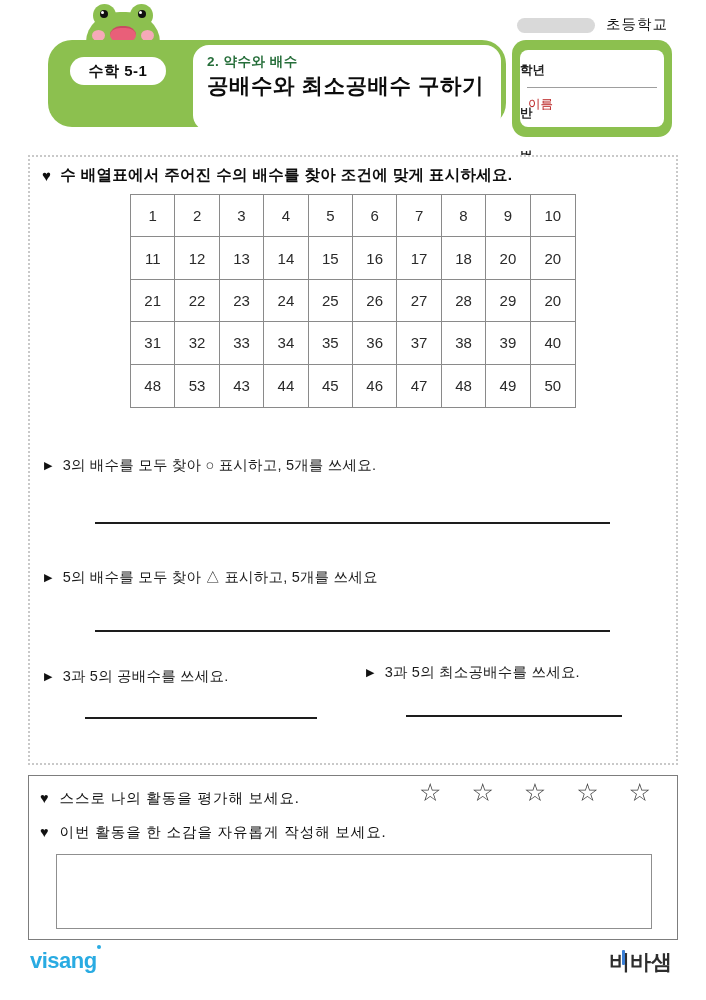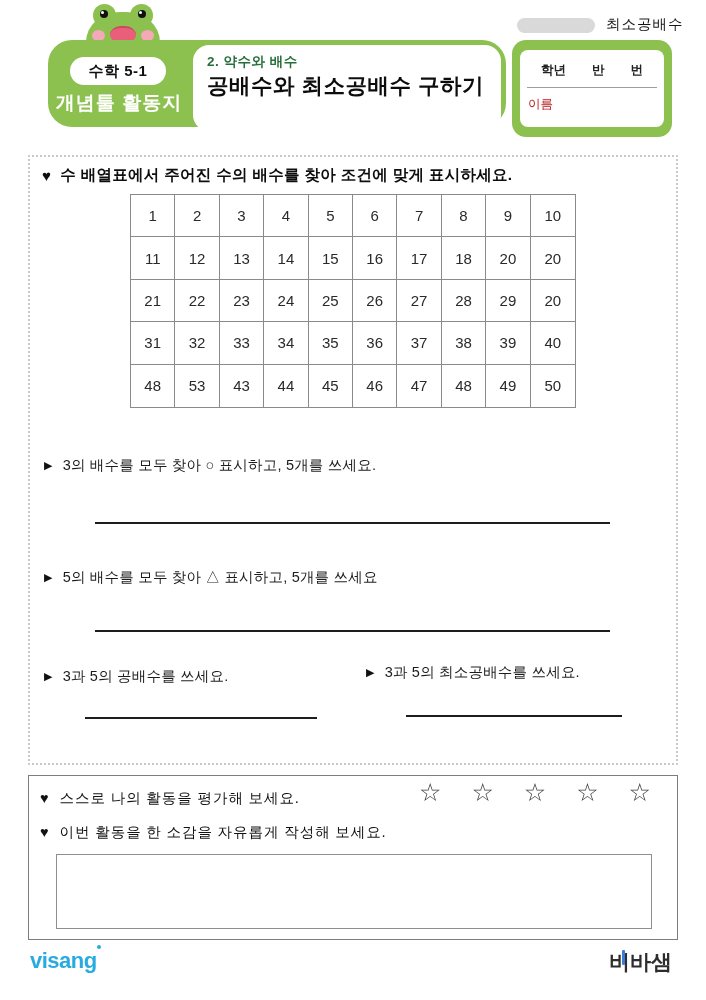--- a/index.html
+++ b/index.html
@@ -81,21 +81,21 @@
     position:absolute; left:512px; top:40px; width:160px; height:97px;
     background:#8cc04f; border-radius:14px;
   }
   .name-box .inner {
     position:absolute; left:8px; top:10px; width:144px; height:77px;
     background:#ffffff; border-radius:8px;
   }
   .fields-row {
     position:absolute; left:0; top:12px; width:100%;
     display:flex; justify-content:center; gap:26px;
-    font-size:12.5px; font-weight:700; color:#222222;
+    font-size:12.5px; font-weight:700; color:#222222;flex-direction:column;
   }
   .fields-underline {
     position:absolute; left:7px; right:7px; top:37px; height:0;
     border-top:1.5px solid #9e9e9e;
   }
   .name-label {
     position:absolute; left:8px; top:46px;
     font-size:12.5px; font-weight:500; color:#b91c1c;
   }
   
@@ -178,36 +178,35 @@
   }
   .vivasam-logo .accent {
     position:absolute; left:13px; top:2px;
     width:3px; height:15px; background:#3a7fd6; border-radius:1px;
   }
 </style>
 </head>
 <body>
 
 <div class="school-pill"></div>
-<div class="school-suffix">최소공배수</div>
+<div class="school-suffix">초등학교</div>
 
 <div class="frog">
   <span class="bump l"></span>
   <span class="bump r"></span>
   <span class="head"></span>
   <span class="eye l"></span>
   <span class="eye r"></span>
   <span class="cheek l"></span>
   <span class="cheek r"></span>
   <span class="mouth"></span>
 </div>
 
 <div class="header-band">
   <div class="grade-pill">수학 5-1</div>
-  <div class="sheet-type">개념툴 활동지</div>
   <div class="title-box">
     <div class="unit-label">2. 약수와 배수</div>
     <div class="sheet-title">공배수와 최소공배수 구하기</div>
   </div>
 </div>
 
 <div class="name-box">
   <div class="inner">
     <div class="fields-row">
       <span>학년</span>

